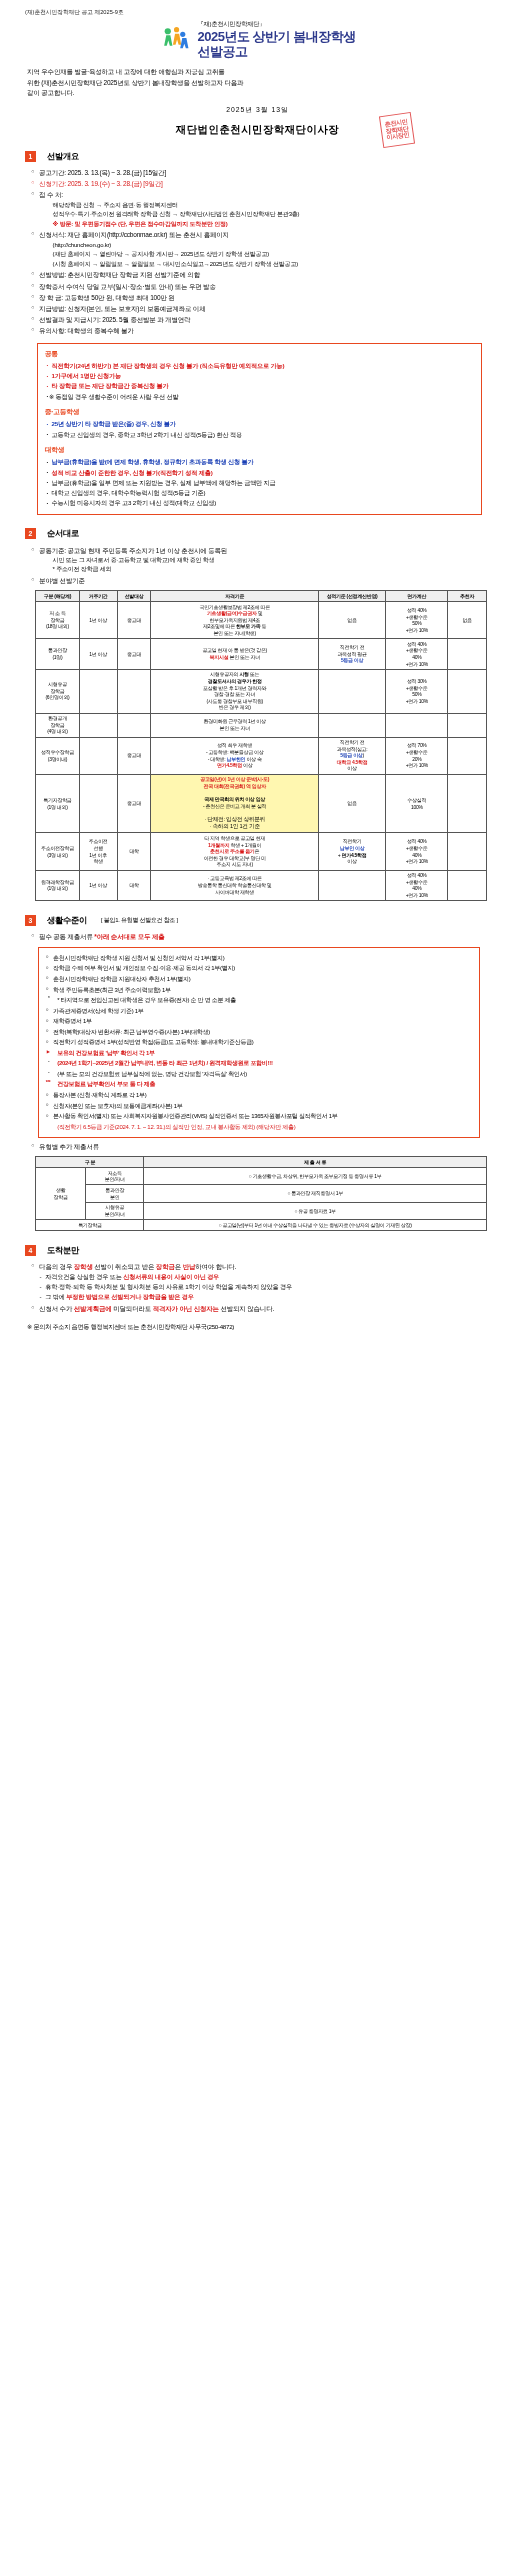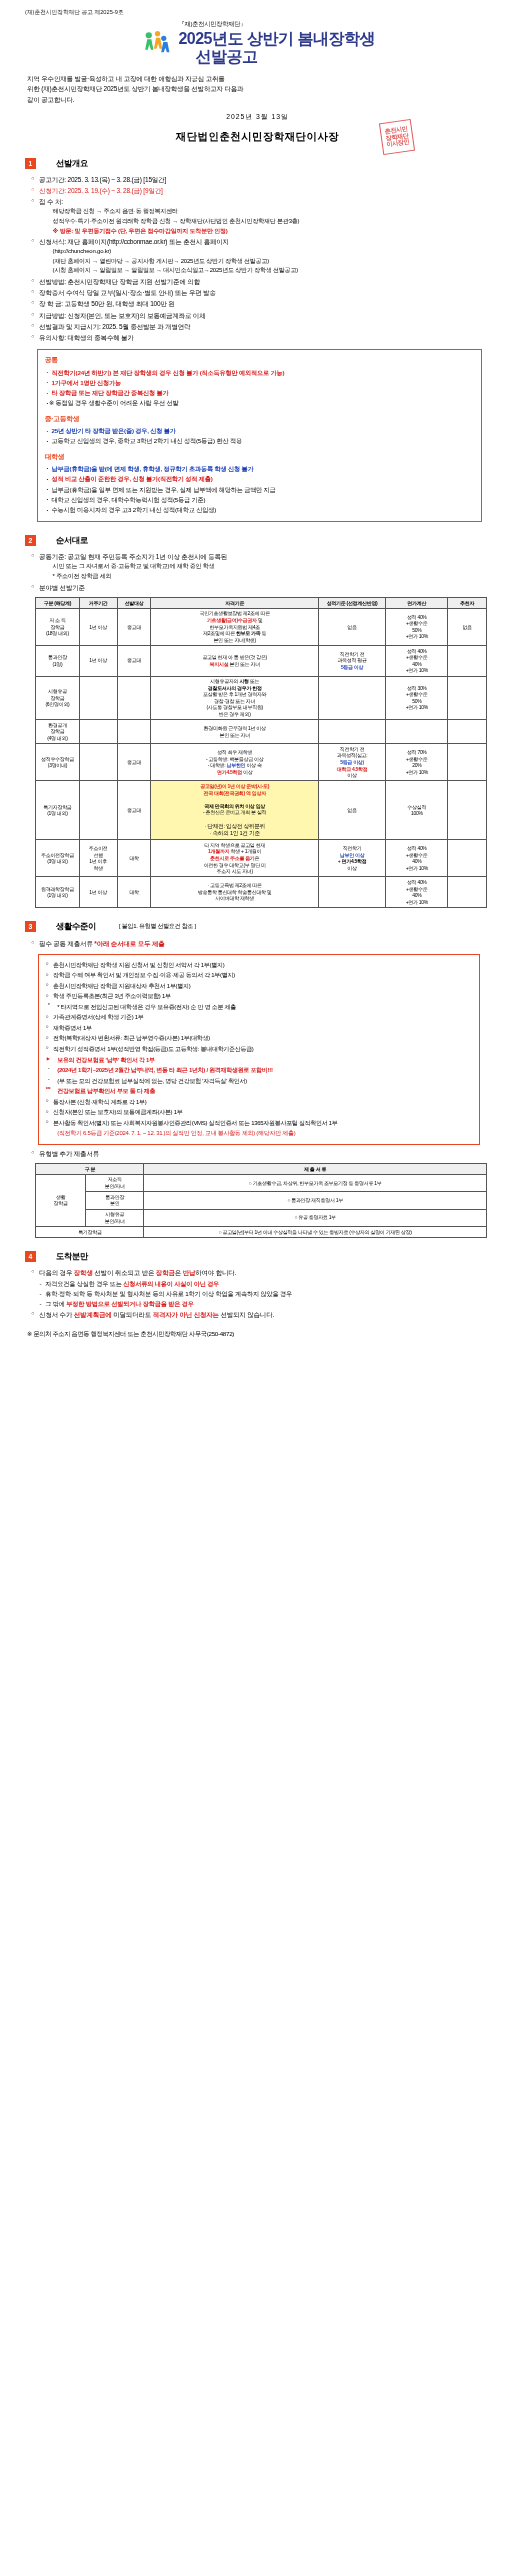--- a/index.html
+++ b/index.html
@@ -4,31 +4,31 @@
 <style>
   html,body{margin:0;padding:0;background:#ffffff;}
   body{font-family:"Liberation Sans","DejaVu Sans",sans-serif;color:#000;}
   .page{width:515px;min-height:2576px;position:relative;box-sizing:border-box;padding:9.3px 24px 21px 24px;background:#fff;}
   .tiny-top{font-size:5.7px;color:#222;margin:0 0 3.1px 1px;}
   
   .hdr{display:flex;align-items:center;justify-content:center;gap:7.3px;margin-top:2.1px;}
   .hdr-logo{width:31px;height:29px;position:relative;flex:none;}
   .hdr-text{text-align:left;}
   .hdr-sub{font-size:6.2px;color:#111;letter-spacing:-0.2px;margin-bottom:1px;}
-  .hdr-main{font-size:16px;font-weight:bold;color:#2e3a8c;letter-spacing:-0.5px;line-height:1.12;}
-  .hdr-main .l2{display:block;margin-left:17px;}
+  .hdr-main{font-size:13px;font-weight:bold;color:#2e3a8c;letter-spacing:-0.5px;line-height:1.12;}
+  .hdr-main .l2{display:block;}
   .intro{font-size:6.5px;line-height:1.65;margin:7.3px 3.1px 0 3.1px;letter-spacing:-0.2px;}
   .intro .ind{display:block;}
   .date-line{text-align:center;font-size:6.8px;margin-top:6.2px;letter-spacing:1px;}
   .org-line{position:relative;text-align:center;font-size:10.4px;font-weight:bold;letter-spacing:0.5px;margin-top:8.3px;}
   .stamp{position:absolute;right:78px;top:-9.3px;width:32px;height:32px;border:1.6px solid #d33;color:#d33;
          font-size:6.2px;font-weight:bold;line-height:1.08;display:flex;align-items:center;justify-content:center;
          text-align:center;transform:rotate(-8deg);opacity:.82;letter-spacing:-0.5px;padding:1px;box-sizing:border-box;}
   
-  .sec{display:flex;align-items:center;gap:20px;margin:13.5px 0 5.2px 1px;}
+  .sec{display:flex;align-items:center;gap:11px;margin:13.5px 0 5.2px 1px;}
   .sec-num{width:11px;height:11px;background:#e8471f;color:#fff;font-size:6.8px;font-weight:bold;
            display:flex;align-items:center;justify-content:center;flex:none;}
   .sec-title{font-size:8.3px;font-weight:bold;letter-spacing:-0.3px;}
   .sec-note{font-size:6px;font-weight:normal;margin-left:3.1px;letter-spacing:-0.3px;}
   
   ul.lvl1{list-style:none;margin:0;padding:0 0 0 7.3px;}
   ul.lvl1>li{font-size:6.5px;line-height:1.72;position:relative;padding-left:7.8px;letter-spacing:-0.2px;}
   ul.lvl1>li:before{content:"○";position:absolute;left:0;top:0;font-size:5.2px;}
   ul.lvl2{list-style:none;margin:0;padding:0 0 0 6.2px;}
   ul.lvl2>li{font-size:6.2px;line-height:1.66;position:relative;padding-left:6.8px;letter-spacing:-0.2px;}

